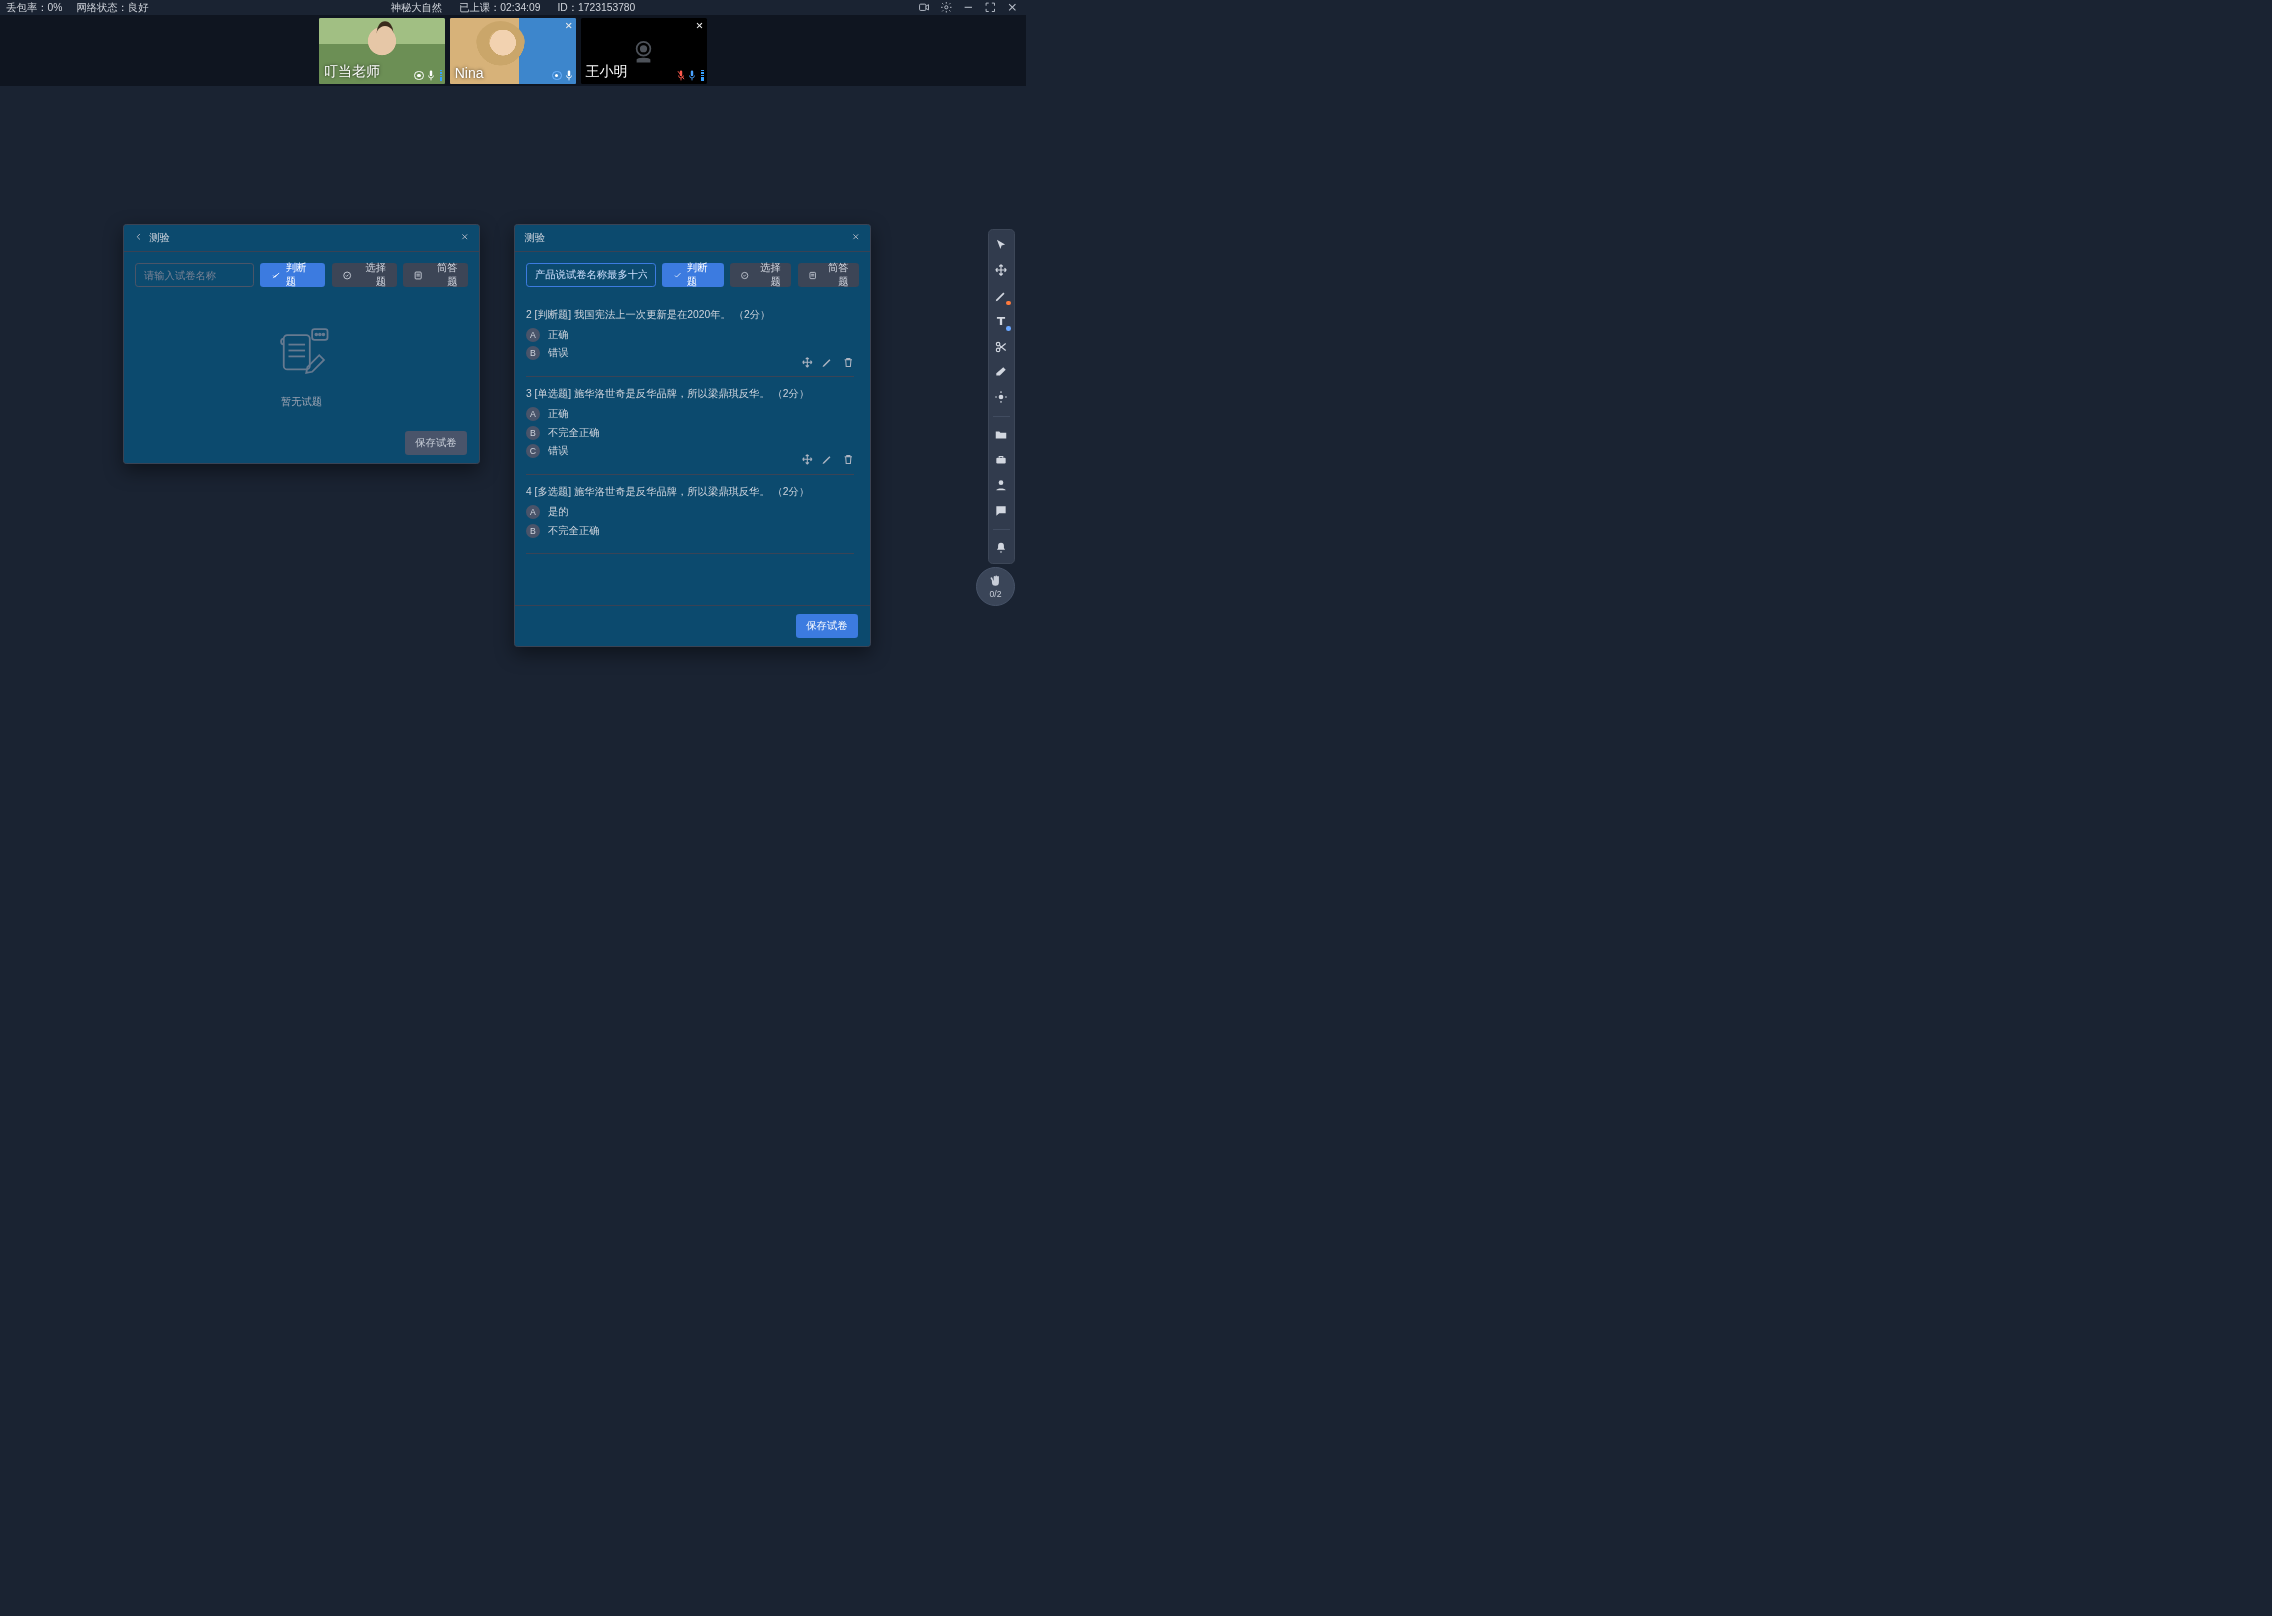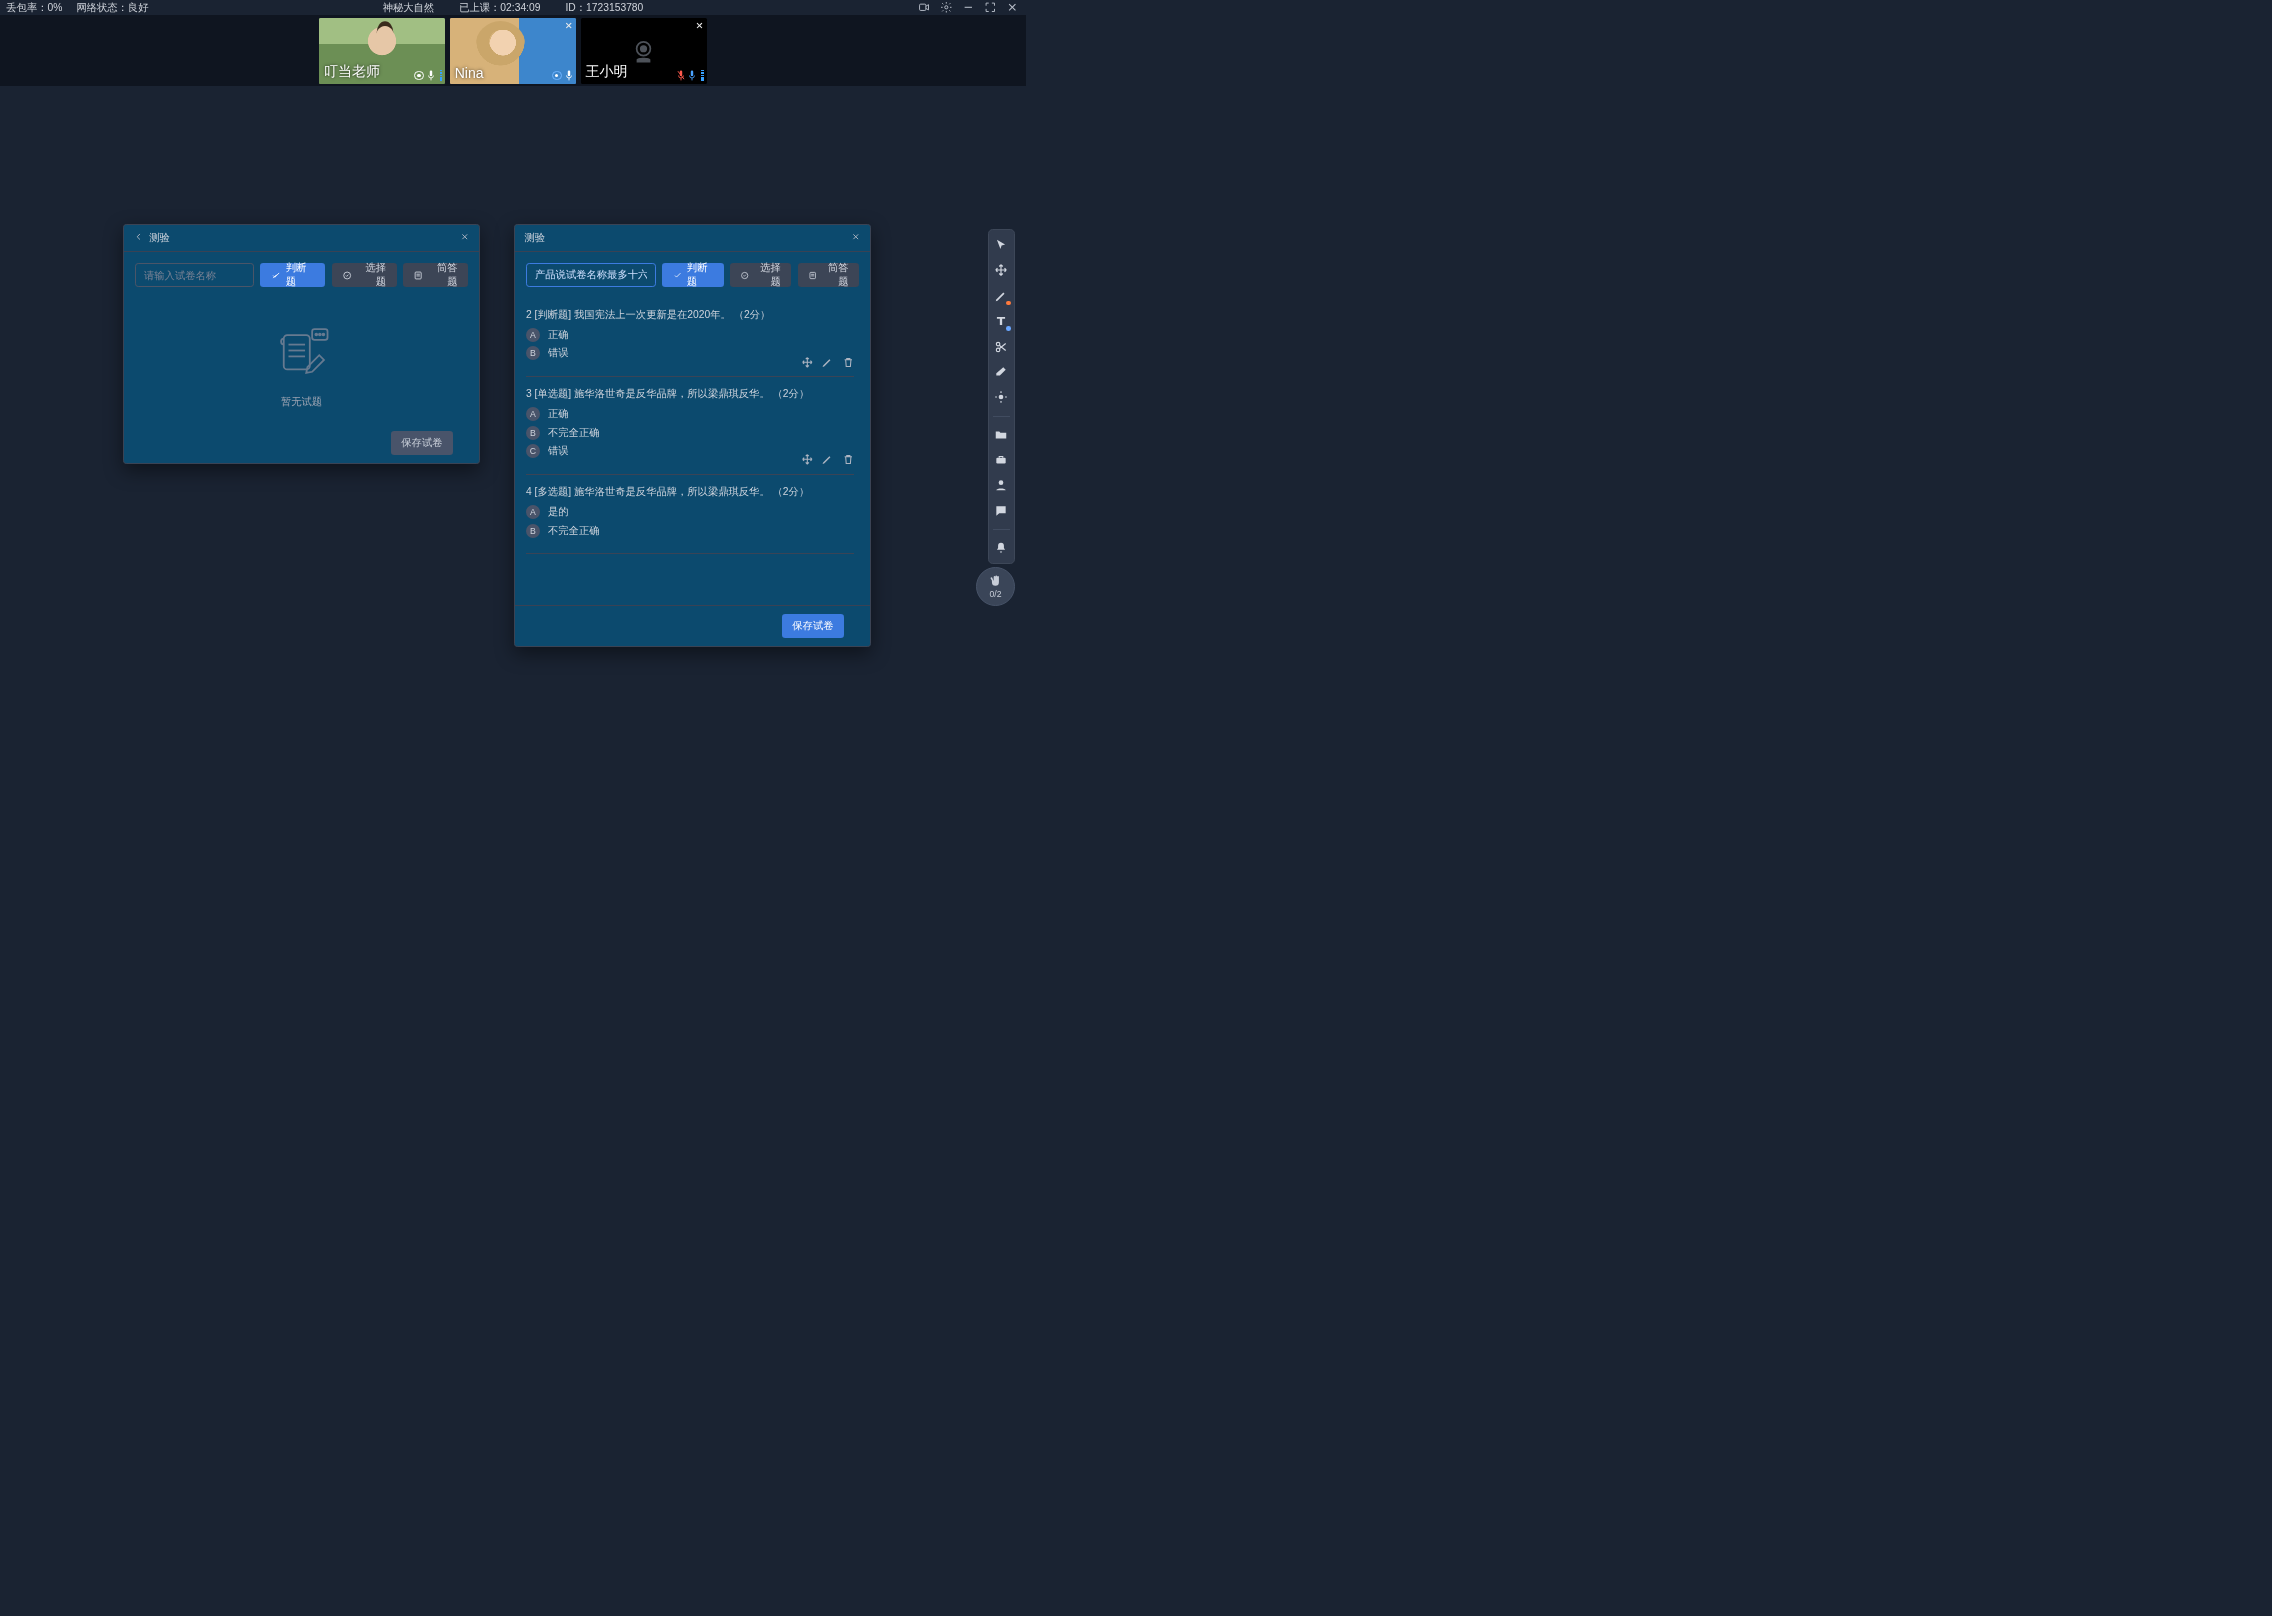--- a/index.html
+++ b/index.html
@@ -12,21 +12,21 @@
     overflow: hidden;
   }
   .app { width: 1026px; height: 729px; position: relative; background: #1a2332; }
 
   
   .topbar {
     height: 15px; display: flex; align-items: center; color: #d0d4db;
     padding: 0 6.3px; font-size: 10.3px; gap: 11px;
   }
   .topbar .left { display: flex; gap: 14px; }
-  .topbar .center { position: absolute; left: 50%; transform: translateX(-50%); display: flex; gap: 25px; }
+  .topbar .center { position: absolute; left: 50%; transform: translateX(-50%); display: flex; gap: 17px; }
   .topbar .right { margin-left: auto; display: flex; gap: 8px; align-items: center; }
   .topbar .iconbtn { width: 14px; height: 14px; display: flex; align-items: center; justify-content: center; color: #b9bfca; cursor: pointer; }
   .topbar .iconbtn svg { width: 12.6px; height: 12.6px; }
 
   
   .videorow { height: 71px; background: #0f1520; display:flex; justify-content:center; gap:4.7px; padding:3.2px 0; }
   .tile { width: 126px; height: 66px; position: relative; border-radius: 1.6px; overflow:hidden; background:#000; }
   .tile .name { position:absolute; left:4.7px; bottom:3.2px; font-size:14px; color:#fff; text-shadow:0 0 3.2px rgba(0,0,0,.8); }
   .tile .close-x { position:absolute; right:3.2px; top:1.6px; color:#eee; font-size:9.5px; cursor:pointer; }
   .tile .icons { position:absolute; right:3.2px; bottom:3.2px; display:flex; gap:3.2px; align-items:center; }
@@ -51,21 +51,21 @@
 
   
   .panel {
     position: absolute; background: #0c4a6e; border: 0.8px solid #3a4354; border-radius: 3.2px;
     box-shadow: 0 6.3px 19px rgba(0,0,0,.45); display:flex; flex-direction:column;
   }
   .panel-header { height:27px; display:flex; align-items:center; padding:0 9.5px; border-bottom:0.8px solid #394254; font-size:10.3px; color:#cfd4dd; }
   .panel-header .back { margin-right:6.3px; color:#aeb5c2; cursor:pointer; }
   .panel-header .x { margin-left:auto; color:#aeb5c2; cursor:pointer; }
   .panel-body { padding:11px; flex:1; overflow:hidden; }
-  .panel-footer { padding:8px 26px; display:flex; justify-content:flex-end; gap:8px; border-top:0.8px solid #394254;}
+  .panel-footer { padding:8px 12px; display:flex; justify-content:flex-end; gap:8px; border-top:0.8px solid #394254;}
 
   .row-controls { display:flex; gap:6.3px; align-items:center; }
   .text-input {
     flex:0 0 auto; height:24px; border:0.8px solid #4a5568; border-radius:3.2px; background:transparent;
     color:#dfe3ea; padding:0 8px; font-size:10.3px; outline:none;
   }
   .text-input::placeholder{ color:#7a8294; }
   .text-input.small { width:119px; }
   .text-input.med { width:130px; border-color:#3c7be0; color:#cfe0ff; }
 

